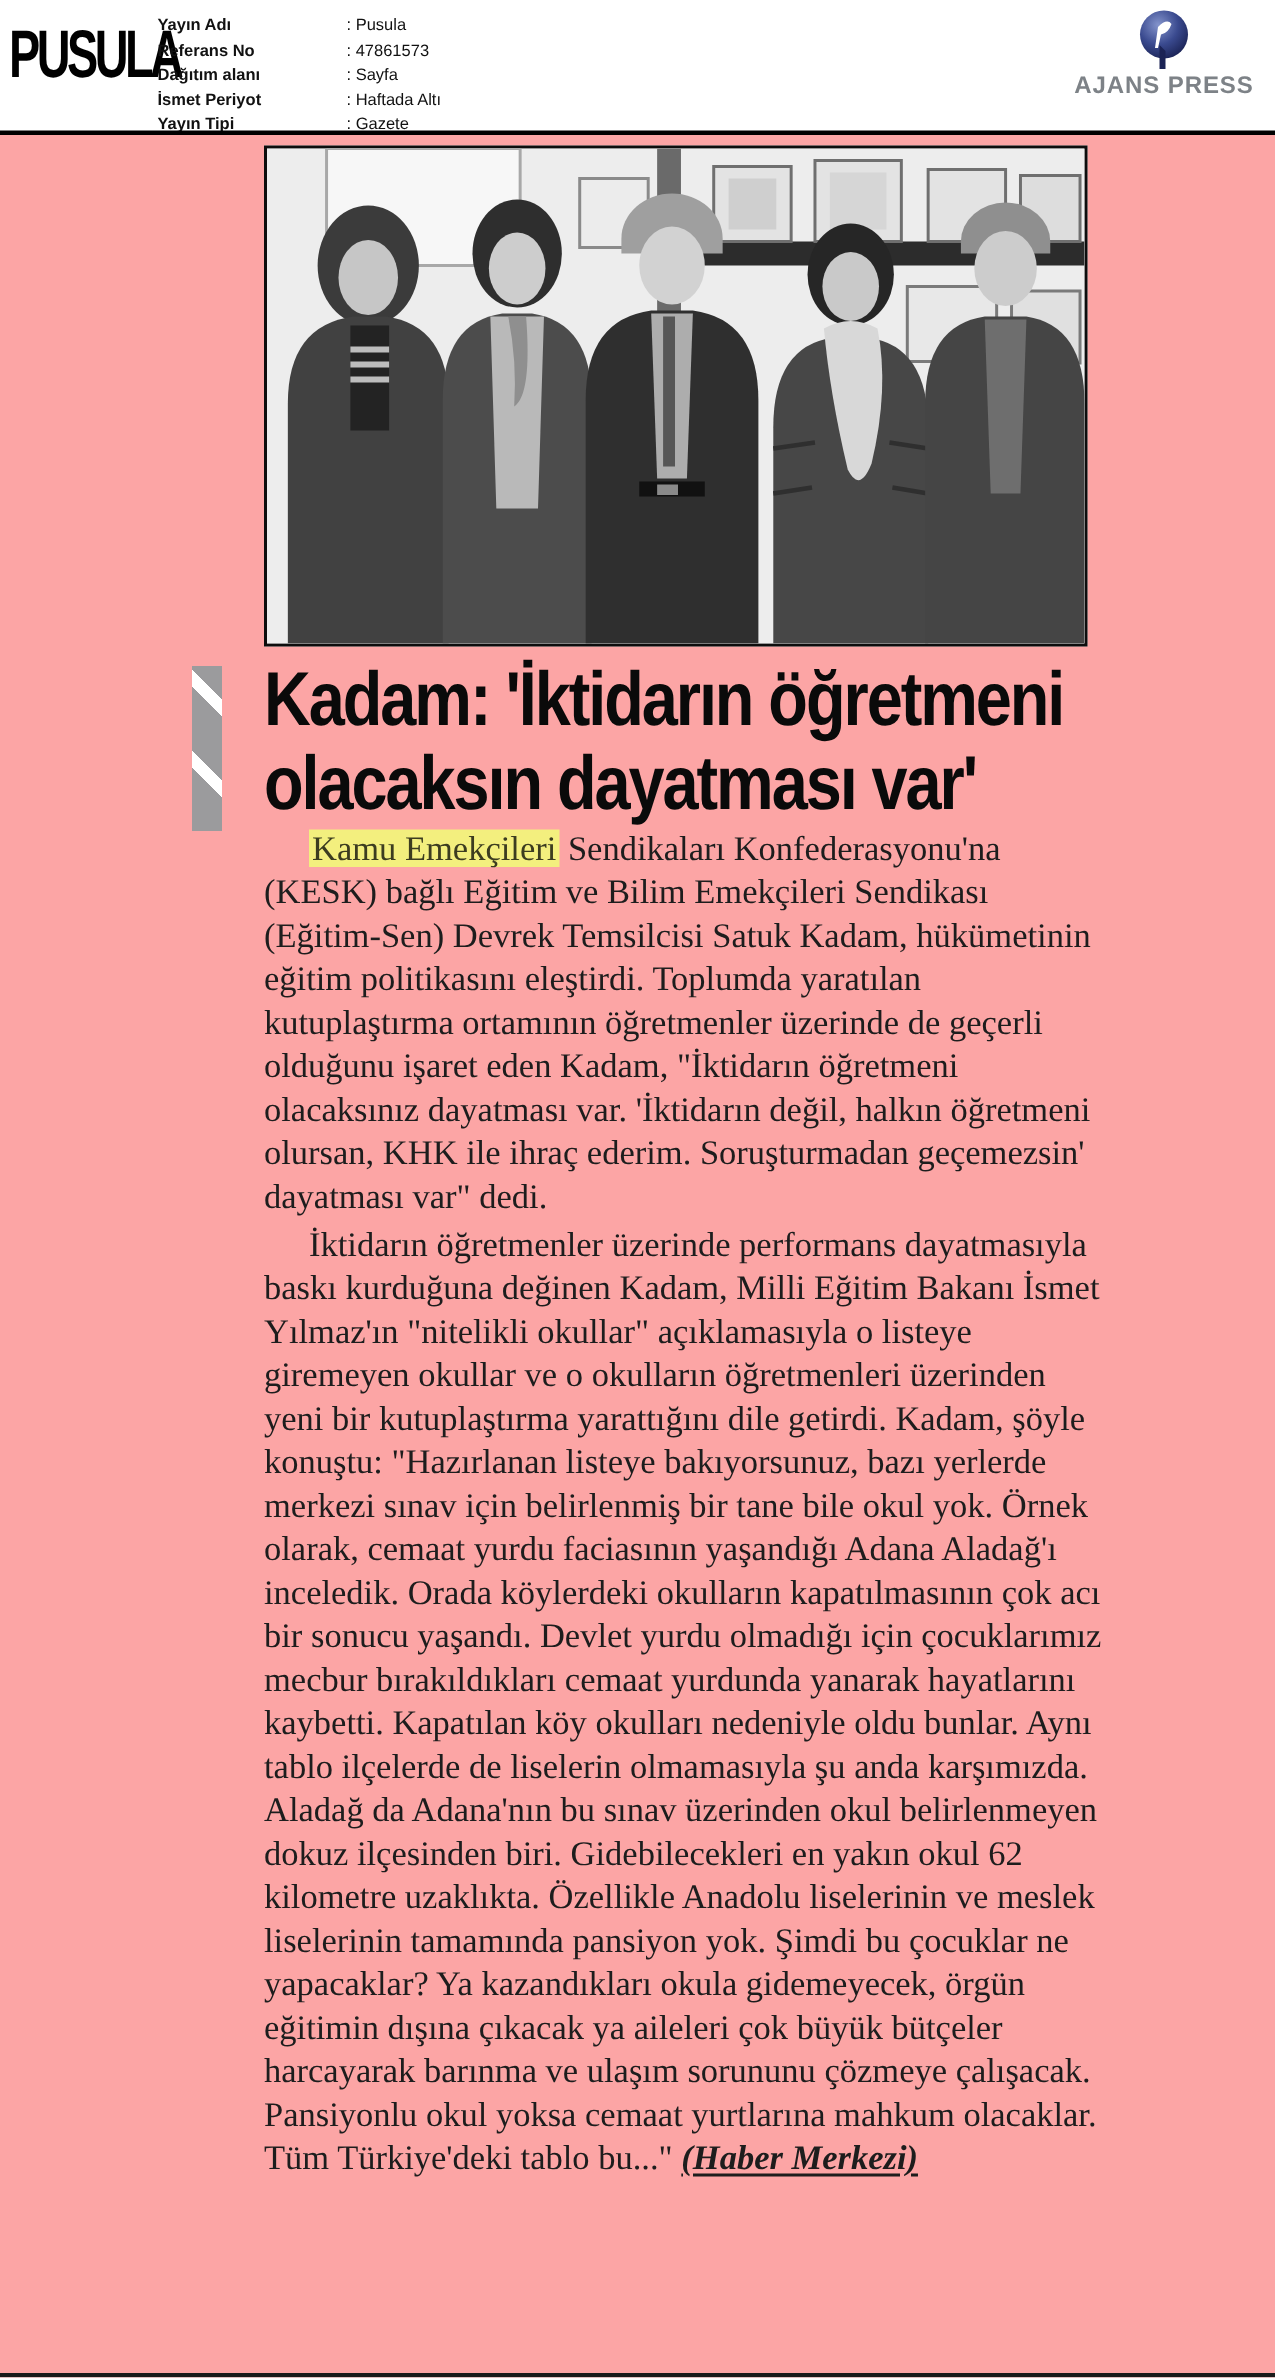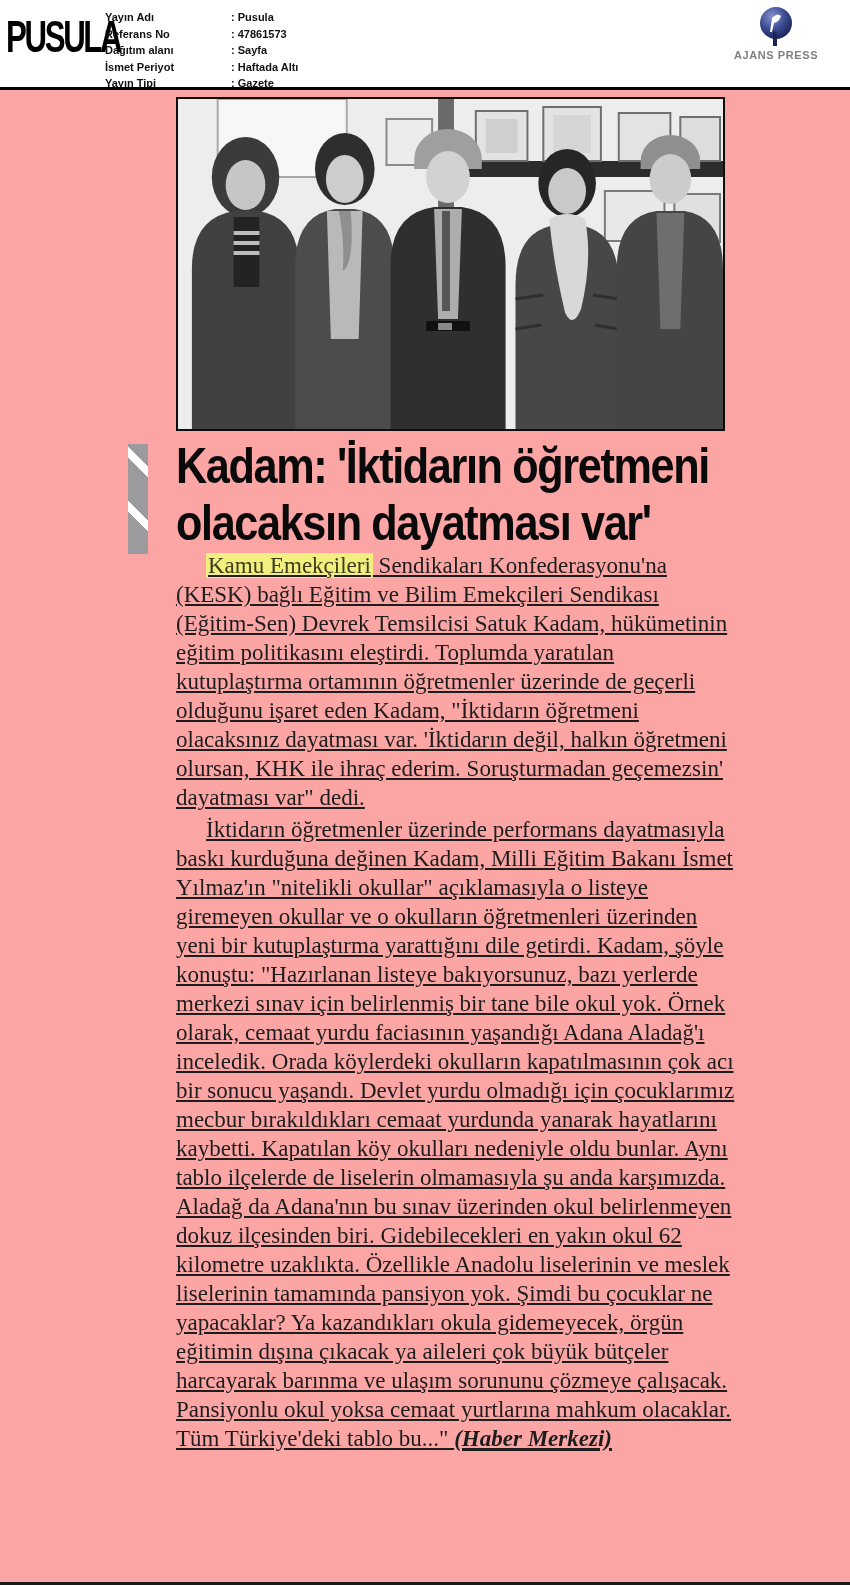--- a/index.html
+++ b/index.html
@@ -15,25 +15,25 @@
     font-size:40px; font-weight:900; letter-spacing:-3px; color:#000;
     transform:scaleX(0.78) scaleY(1.12); transform-origin:left top;
     font-family:"Liberation Sans", sans-serif;
   }
   .fields { position:absolute; top:9px; font-size:11px; line-height:16.5px; color:#111; }
   .fields-left  { left:105px; }
   .fields-right { left:415px; }
   .frow { display:flex; }
   .flabel { font-weight:700; width:126px; }
   .fields-right .flabel { width:122px; }
-  .fvalue { font-weight:700; }
+  .fvalue { font-weight:400; }
 
   .agency { position:absolute; right:14px; top:6px; width:120px; text-align:center; }
   .agency-sphere { display:block; margin:0 auto; }
-  .agency-name { color:#7d8287; font-weight:700; font-size:11px; letter-spacing:0.6px; margin-top:1px; white-space:nowrap; }
+  .agency-name { color:#7d8287; font-weight:700; font-size:16px; letter-spacing:0.6px; margin-top:1px; white-space:nowrap; }
 
   .top-rule { position:absolute; top:87px; left:0; width:850px; height:3px; background:#000; }
   .bottom-rule { position:absolute; bottom:0; left:0; width:850px; height:3px; background:#1a1a1a; }
 
   
   .photo {
     position:absolute; left:176px; top:97px; width:549px; height:334px;
     border:2px solid #0d0d0d; box-sizing:border-box; background:#ececec;
   }
   .photo svg { display:block; width:100%; height:100%; }
@@ -46,21 +46,21 @@
   }
   .headline {
     margin-left:28px; font-weight:700; color:#0a0a0a;
     font-size:47px; line-height:52px; letter-spacing:-1.5px;
     transform:scale(0.92,1.08); transform-origin:left top; white-space:nowrap;
   }
 
   
   .bodytext {
     position:absolute; left:176px; top:551px; width:566px;
-    font-family:"Liberation Serif", serif; font-size:23px; line-height:29px; color:#1d1d1d;text-decoration:underline;
+    font-family:"Liberation Serif", serif; font-size:23px; line-height:29px; color:#1d1d1d;
   }
   .bodytext p { margin:0; text-indent:30px; text-align:left; }
   .bodytext p.second { margin-top:3px; }
   .hl { background:#f3ef7e; color:#3c3c20; padding:0 2px; }
   .byline { font-weight:700; font-style:italic; text-decoration:underline; text-underline-offset:3px; }
 </style>
 </head>
 <body>
 
 <div class="page">

